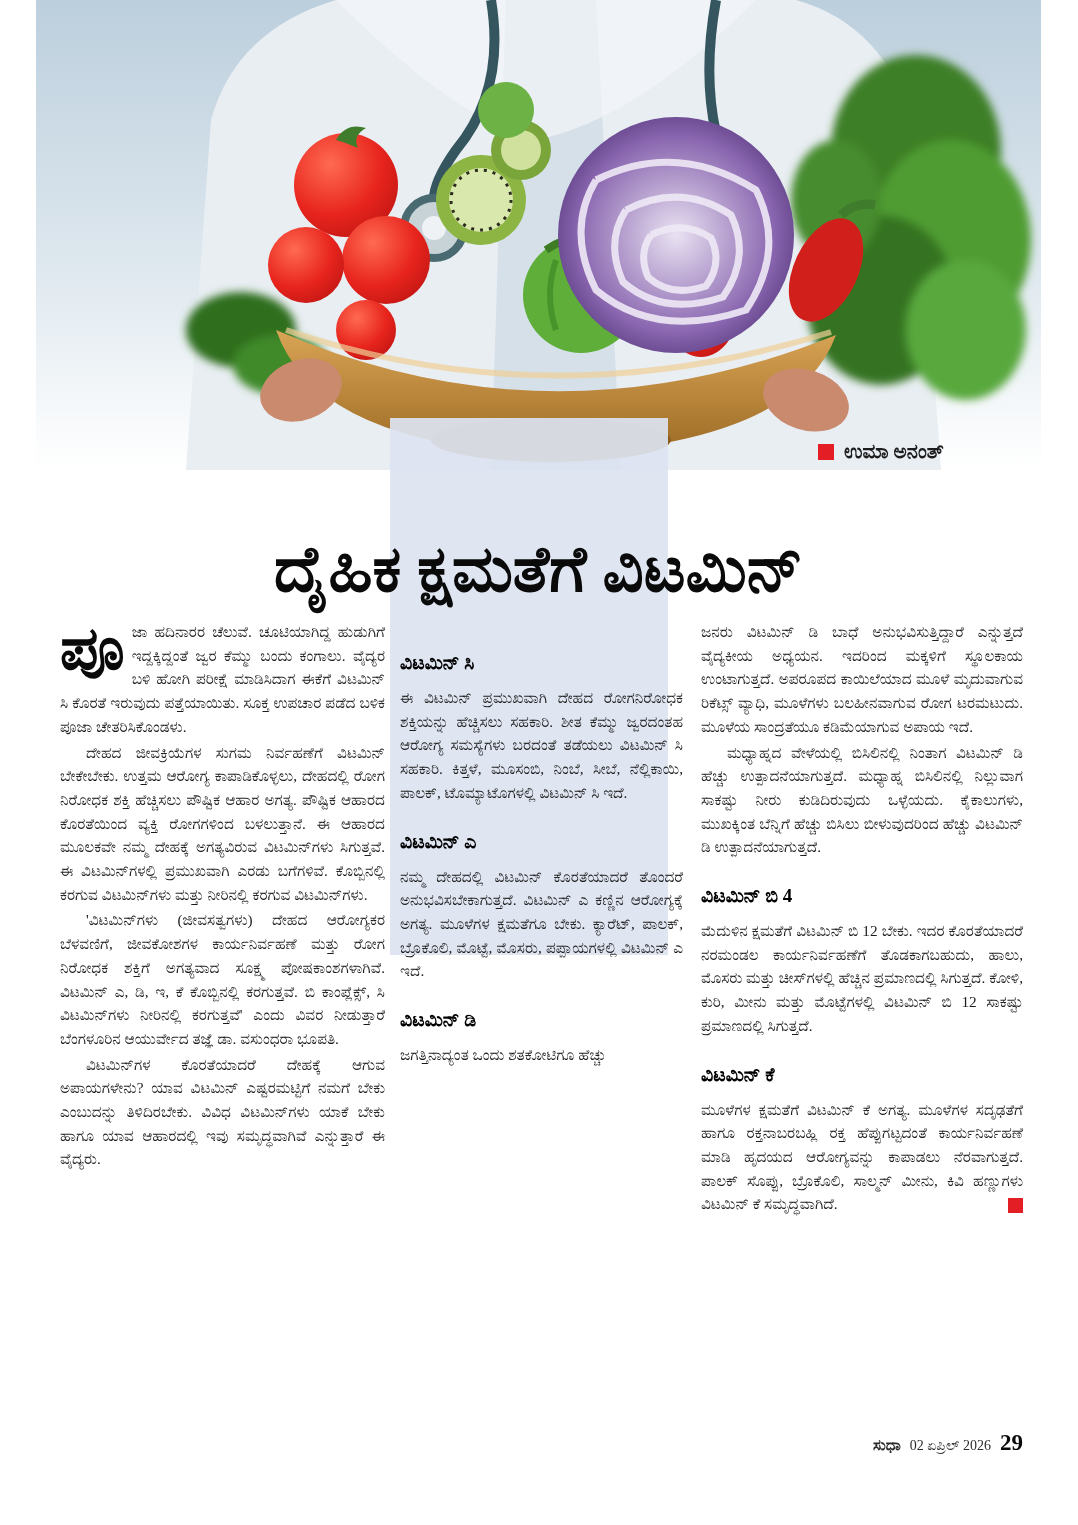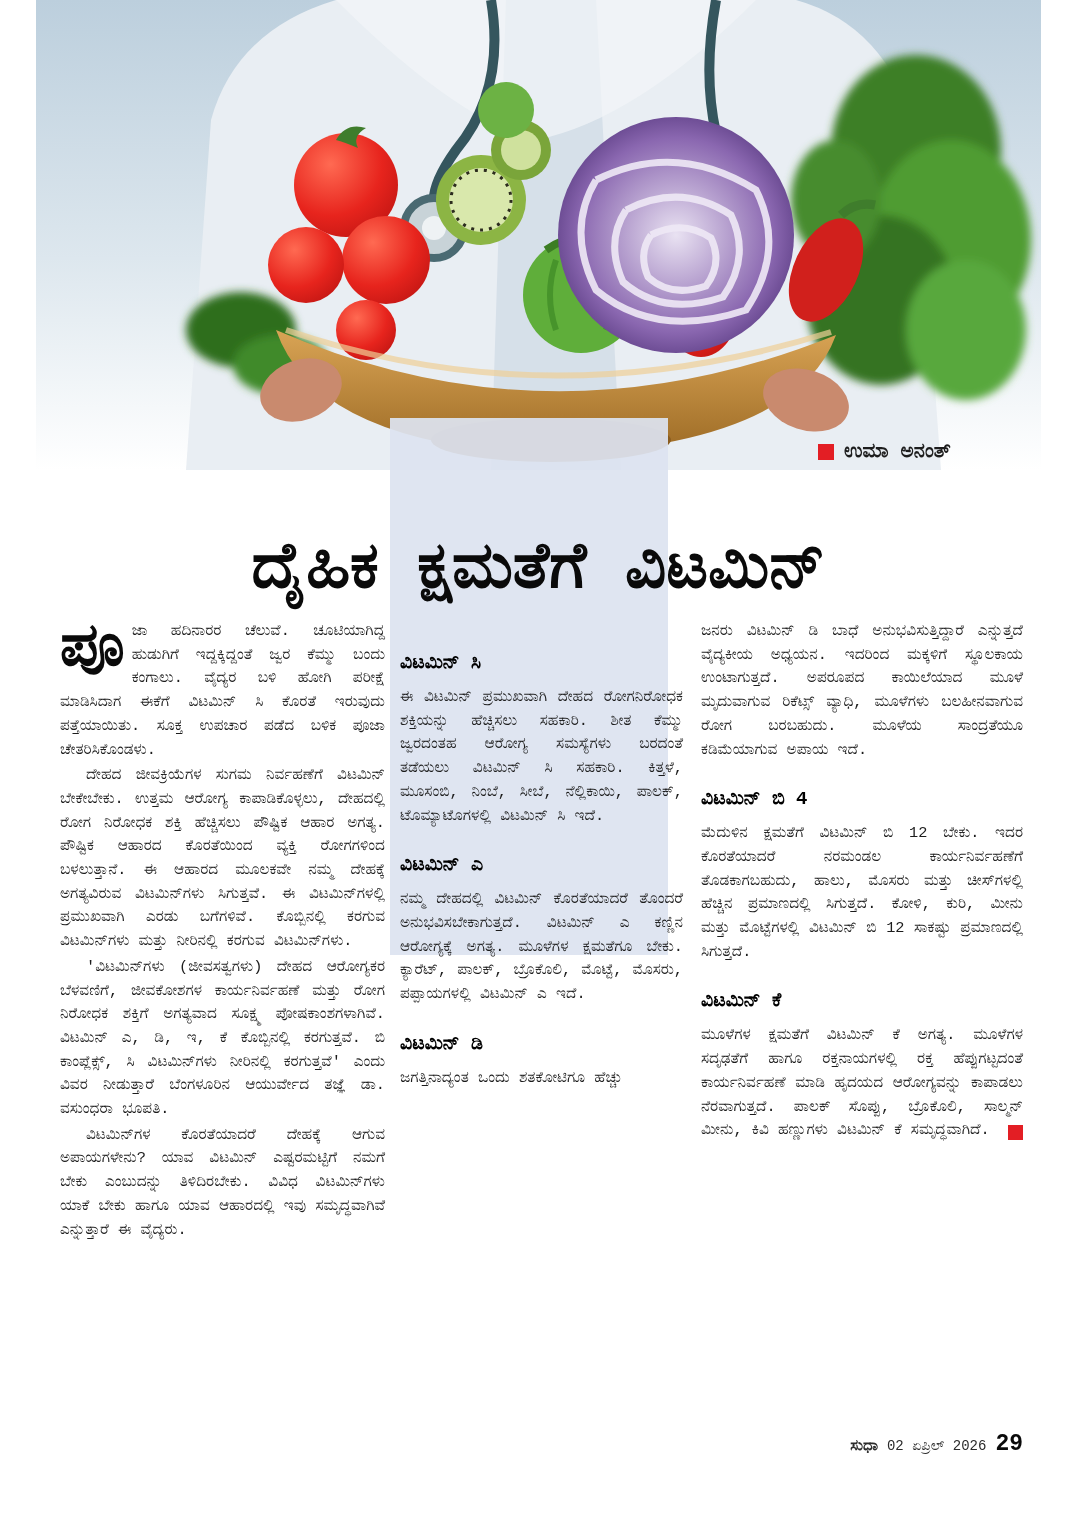--- a/index.html
+++ b/index.html
@@ -1,17 +1,17 @@
 <!DOCTYPE html>
 <html><head>
 <meta charset="utf-8">
 <style>
   html,body{margin:0;padding:0;background:#9a9a9a;}
   .page{position:relative;width:1078px;height:1525px;background:#ffffff;overflow:hidden;
-        font-family:Liberation Mono, monospace;margin:0 auto;}
+        font-family:Liberation Serif, serif;margin:0 auto;}
   
   .hero{position:absolute;left:36px;top:0;width:1005px;height:470px;z-index:1;}
   .hero svg{display:block;}
   
   .band{position:absolute;left:390px;top:418px;width:278px;height:537px;
         background:rgba(221,227,240,0.93);z-index:2;}
   .byline{position:absolute;left:818px;top:440px;display:flex;align-items:center;gap:10px;
           font-size:20px;font-weight:bold;color:#1d1d1d;z-index:4;}
   .sq{width:16px;height:16px;background:#e31e24;flex:0 0 auto;}
   .title{position:absolute;left:36px;top:490px;width:1005px;text-align:center;
@@ -171,25 +171,26 @@
     <div class="col2">
       <h3 class="sec first">ವಿಟಮಿನ್ ಸಿ</h3>
       <p class="body">ಈ ವಿಟಮಿನ್ ಪ್ರಮುಖವಾಗಿ ದೇಹದ ರೋಗನಿರೋಧಕ ಶಕ್ತಿಯನ್ನು ಹೆಚ್ಚಿಸಲು ಸಹಕಾರಿ. ಶೀತ ಕೆಮ್ಮು ಜ್ವರದಂತಹ ಆರೋಗ್ಯ ಸಮಸ್ಯೆಗಳು ಬರದಂತೆ ತಡೆಯಲು ವಿಟಮಿನ್ ಸಿ ಸಹಕಾರಿ. ಕಿತ್ತಳೆ, ಮೂಸಂಬಿ, ನಿಂಬೆ, ಸೀಬೆ, ನೆಲ್ಲಿಕಾಯಿ, ಪಾಲಕ್, ಟೊಮ್ಯಾಟೊಗಳಲ್ಲಿ ವಿಟಮಿನ್ ಸಿ ಇದೆ.</p>
       <h3 class="sec">ವಿಟಮಿನ್ ಎ</h3>
       <p class="body">ನಮ್ಮ ದೇಹದಲ್ಲಿ ವಿಟಮಿನ್ ಕೊರತೆಯಾದರೆ ತೊಂದರೆ ಅನುಭವಿಸಬೇಕಾಗುತ್ತದೆ. ವಿಟಮಿನ್ ಎ ಕಣ್ಣಿನ ಆರೋಗ್ಯಕ್ಕೆ ಅಗತ್ಯ. ಮೂಳೆಗಳ ಕ್ಷಮತೆಗೂ ಬೇಕು. ಕ್ಯಾರೆಟ್, ಪಾಲಕ್, ಬ್ರೊಕೊಲಿ, ಮೊಟ್ಟೆ, ಮೊಸರು, ಪಪ್ಪಾಯಗಳಲ್ಲಿ ವಿಟಮಿನ್ ಎ ಇದೆ.</p>
       <h3 class="sec">ವಿಟಮಿನ್ ಡಿ</h3>
       <p class="body">ಜಗತ್ತಿನಾದ್ಯಂತ ಒಂದು ಶತಕೋಟಿಗೂ ಹೆಚ್ಚು</p>
     </div>
 
     <div class="col3">
-      <p class="body">ಜನರು ವಿಟಮಿನ್ ಡಿ ಬಾಧೆ ಅನುಭವಿಸುತ್ತಿದ್ದಾರೆ ಎನ್ನುತ್ತದೆ ವೈದ್ಯಕೀಯ ಅಧ್ಯಯನ. ಇದರಿಂದ ಮಕ್ಕಳಿಗೆ ಸ್ಥೂಲಕಾಯ ಉಂಟಾಗುತ್ತದೆ. ಅಪರೂಪದ ಕಾಯಿಲೆಯಾದ ಮೂಳೆ ಮೃದುವಾಗುವ ರಿಕೆಟ್ಸ್ ವ್ಯಾಧಿ, ಮೂಳೆಗಳು ಬಲಹೀನವಾಗುವ ರೋಗ ಬರಬಹುದು. ಮೂಳೆಯ ಸಾಂದ್ರತೆಯೂ ಕಡಿಮೆಯಾಗುವ ಅಪಾಯ ಇದೆ.</p>
+      <p class="body">ಜನರು ವಿಟಮಿನ್ ಡಿ ಬಾಧೆ ಅನುಭವಿಸುತ್ತಿದ್ದಾರೆ ಎನ್ನುತ್ತದೆ ವೈದ್ಯಕೀಯ ಅಧ್ಯಯನ. ಇದರಿಂದ ಮಕ್ಕಳಿಗೆ ಸ್ಥೂಲಕಾಯ ಉಂಟಾಗುತ್ತದೆ. ಅಪರೂಪದ ಕಾಯಿಲೆಯಾದ ಮೂಳೆ ಮೃದುವಾಗುವ ರಿಕೆಟ್ಸ್ ವ್ಯಾಧಿ, ಮೂಳೆಗಳು ಬಲಹೀನವಾಗುವ ರೋಗ ಟರಮಟುದು. ಮೂಳೆಯ ಸಾಂದ್ರತೆಯೂ ಕಡಿಮೆಯಾಗುವ ಅಪಾಯ ಇದೆ.</p>
+      <p class="body indent">ಮಧ್ಯಾಹ್ನದ ವೇಳೆಯಲ್ಲಿ ಬಿಸಿಲಿನಲ್ಲಿ ನಿಂತಾಗ ವಿಟಮಿನ್ ಡಿ ಹೆಚ್ಚು ಉತ್ಪಾದನೆಯಾಗುತ್ತದೆ. ಮಧ್ಯಾಹ್ನ ಬಿಸಿಲಿನಲ್ಲಿ ನಿಲ್ಲುವಾಗ ಸಾಕಷ್ಟು ನೀರು ಕುಡಿದಿರುವುದು ಒಳ್ಳೆಯದು. ಕೈಕಾಲುಗಳು, ಮುಖಕ್ಕಿಂತ ಬೆನ್ನಿಗೆ ಹೆಚ್ಚು ಬಿಸಿಲು ಬೀಳುವುದರಿಂದ ಹೆಚ್ಚು ವಿಟಮಿನ್ ಡಿ ಉತ್ಪಾದನೆಯಾಗುತ್ತದೆ.</p>
       <h3 class="sec">ವಿಟಮಿನ್ ಬಿ 4</h3>
       <p class="body">ಮೆದುಳಿನ ಕ್ಷಮತೆಗೆ ವಿಟಮಿನ್ ಬಿ 12 ಬೇಕು. ಇದರ ಕೊರತೆಯಾದರೆ ನರಮಂಡಲ ಕಾರ್ಯನಿರ್ವಹಣೆಗೆ ತೊಡಕಾಗಬಹುದು, ಹಾಲು, ಮೊಸರು ಮತ್ತು ಚೀಸ್‌ಗಳಲ್ಲಿ ಹೆಚ್ಚಿನ ಪ್ರಮಾಣದಲ್ಲಿ ಸಿಗುತ್ತದೆ. ಕೋಳಿ, ಕುರಿ, ಮೀನು ಮತ್ತು ಮೊಟ್ಟೆಗಳಲ್ಲಿ ವಿಟಮಿನ್ ಬಿ 12 ಸಾಕಷ್ಟು ಪ್ರಮಾಣದಲ್ಲಿ ಸಿಗುತ್ತದೆ.</p>
       <h3 class="sec">ವಿಟಮಿನ್ ಕೆ</h3>
-      <p class="body"><span>ಮೂಳೆಗಳ ಕ್ಷಮತೆಗೆ ವಿಟಮಿನ್ ಕೆ ಅಗತ್ಯ. ಮೂಳೆಗಳ ಸದೃಢತೆಗೆ ಹಾಗೂ ರಕ್ತನಾಯಗಳಲ್ಲಿ ರಕ್ತ ಹೆಪ್ಪುಗಟ್ಟದಂತೆ ಕಾರ್ಯನಿರ್ವಹಣೆ ಮಾಡಿ ಹೃದಯದ ಆರೋಗ್ಯವನ್ನು ಕಾಪಾಡಲು ನೆರವಾಗುತ್ತದೆ. ಪಾಲಕ್ ಸೊಪ್ಪು, ಬ್ರೊಕೊಲಿ, ಸಾಲ್ಮನ್ ಮೀನು, ಕಿವಿ ಹಣ್ಣುಗಳು ವಿಟಮಿನ್ ಕೆ ಸಮೃದ್ಧವಾಗಿದೆ.</span><span class="endmark"></span></p>
+      <p class="body"><span>ಮೂಳೆಗಳ ಕ್ಷಮತೆಗೆ ವಿಟಮಿನ್ ಕೆ ಅಗತ್ಯ. ಮೂಳೆಗಳ ಸದೃಢತೆಗೆ ಹಾಗೂ ರಕ್ತನಾಬರಬಹ್ಲಿ ರಕ್ತ ಹೆಪ್ಪುಗಟ್ಟದಂತೆ ಕಾರ್ಯನಿರ್ವಹಣೆ ಮಾಡಿ ಹೃದಯದ ಆರೋಗ್ಯವನ್ನು ಕಾಪಾಡಲು ನೆರವಾಗುತ್ತದೆ. ಪಾಲಕ್ ಸೊಪ್ಪು, ಬ್ರೊಕೊಲಿ, ಸಾಲ್ಮನ್ ಮೀನು, ಕಿವಿ ಹಣ್ಣುಗಳು ವಿಟಮಿನ್ ಕೆ ಸಮೃದ್ಧವಾಗಿದೆ.</span><span class="endmark"></span></p>
     </div>
 
   </div>
 
   <div class="footer">
     <span class="mag">ಸುಧಾ</span>
     <span class="date">02 ಏಪ್ರಿಲ್ 2026</span>
     <span class="pg">29</span>
   </div>
 

